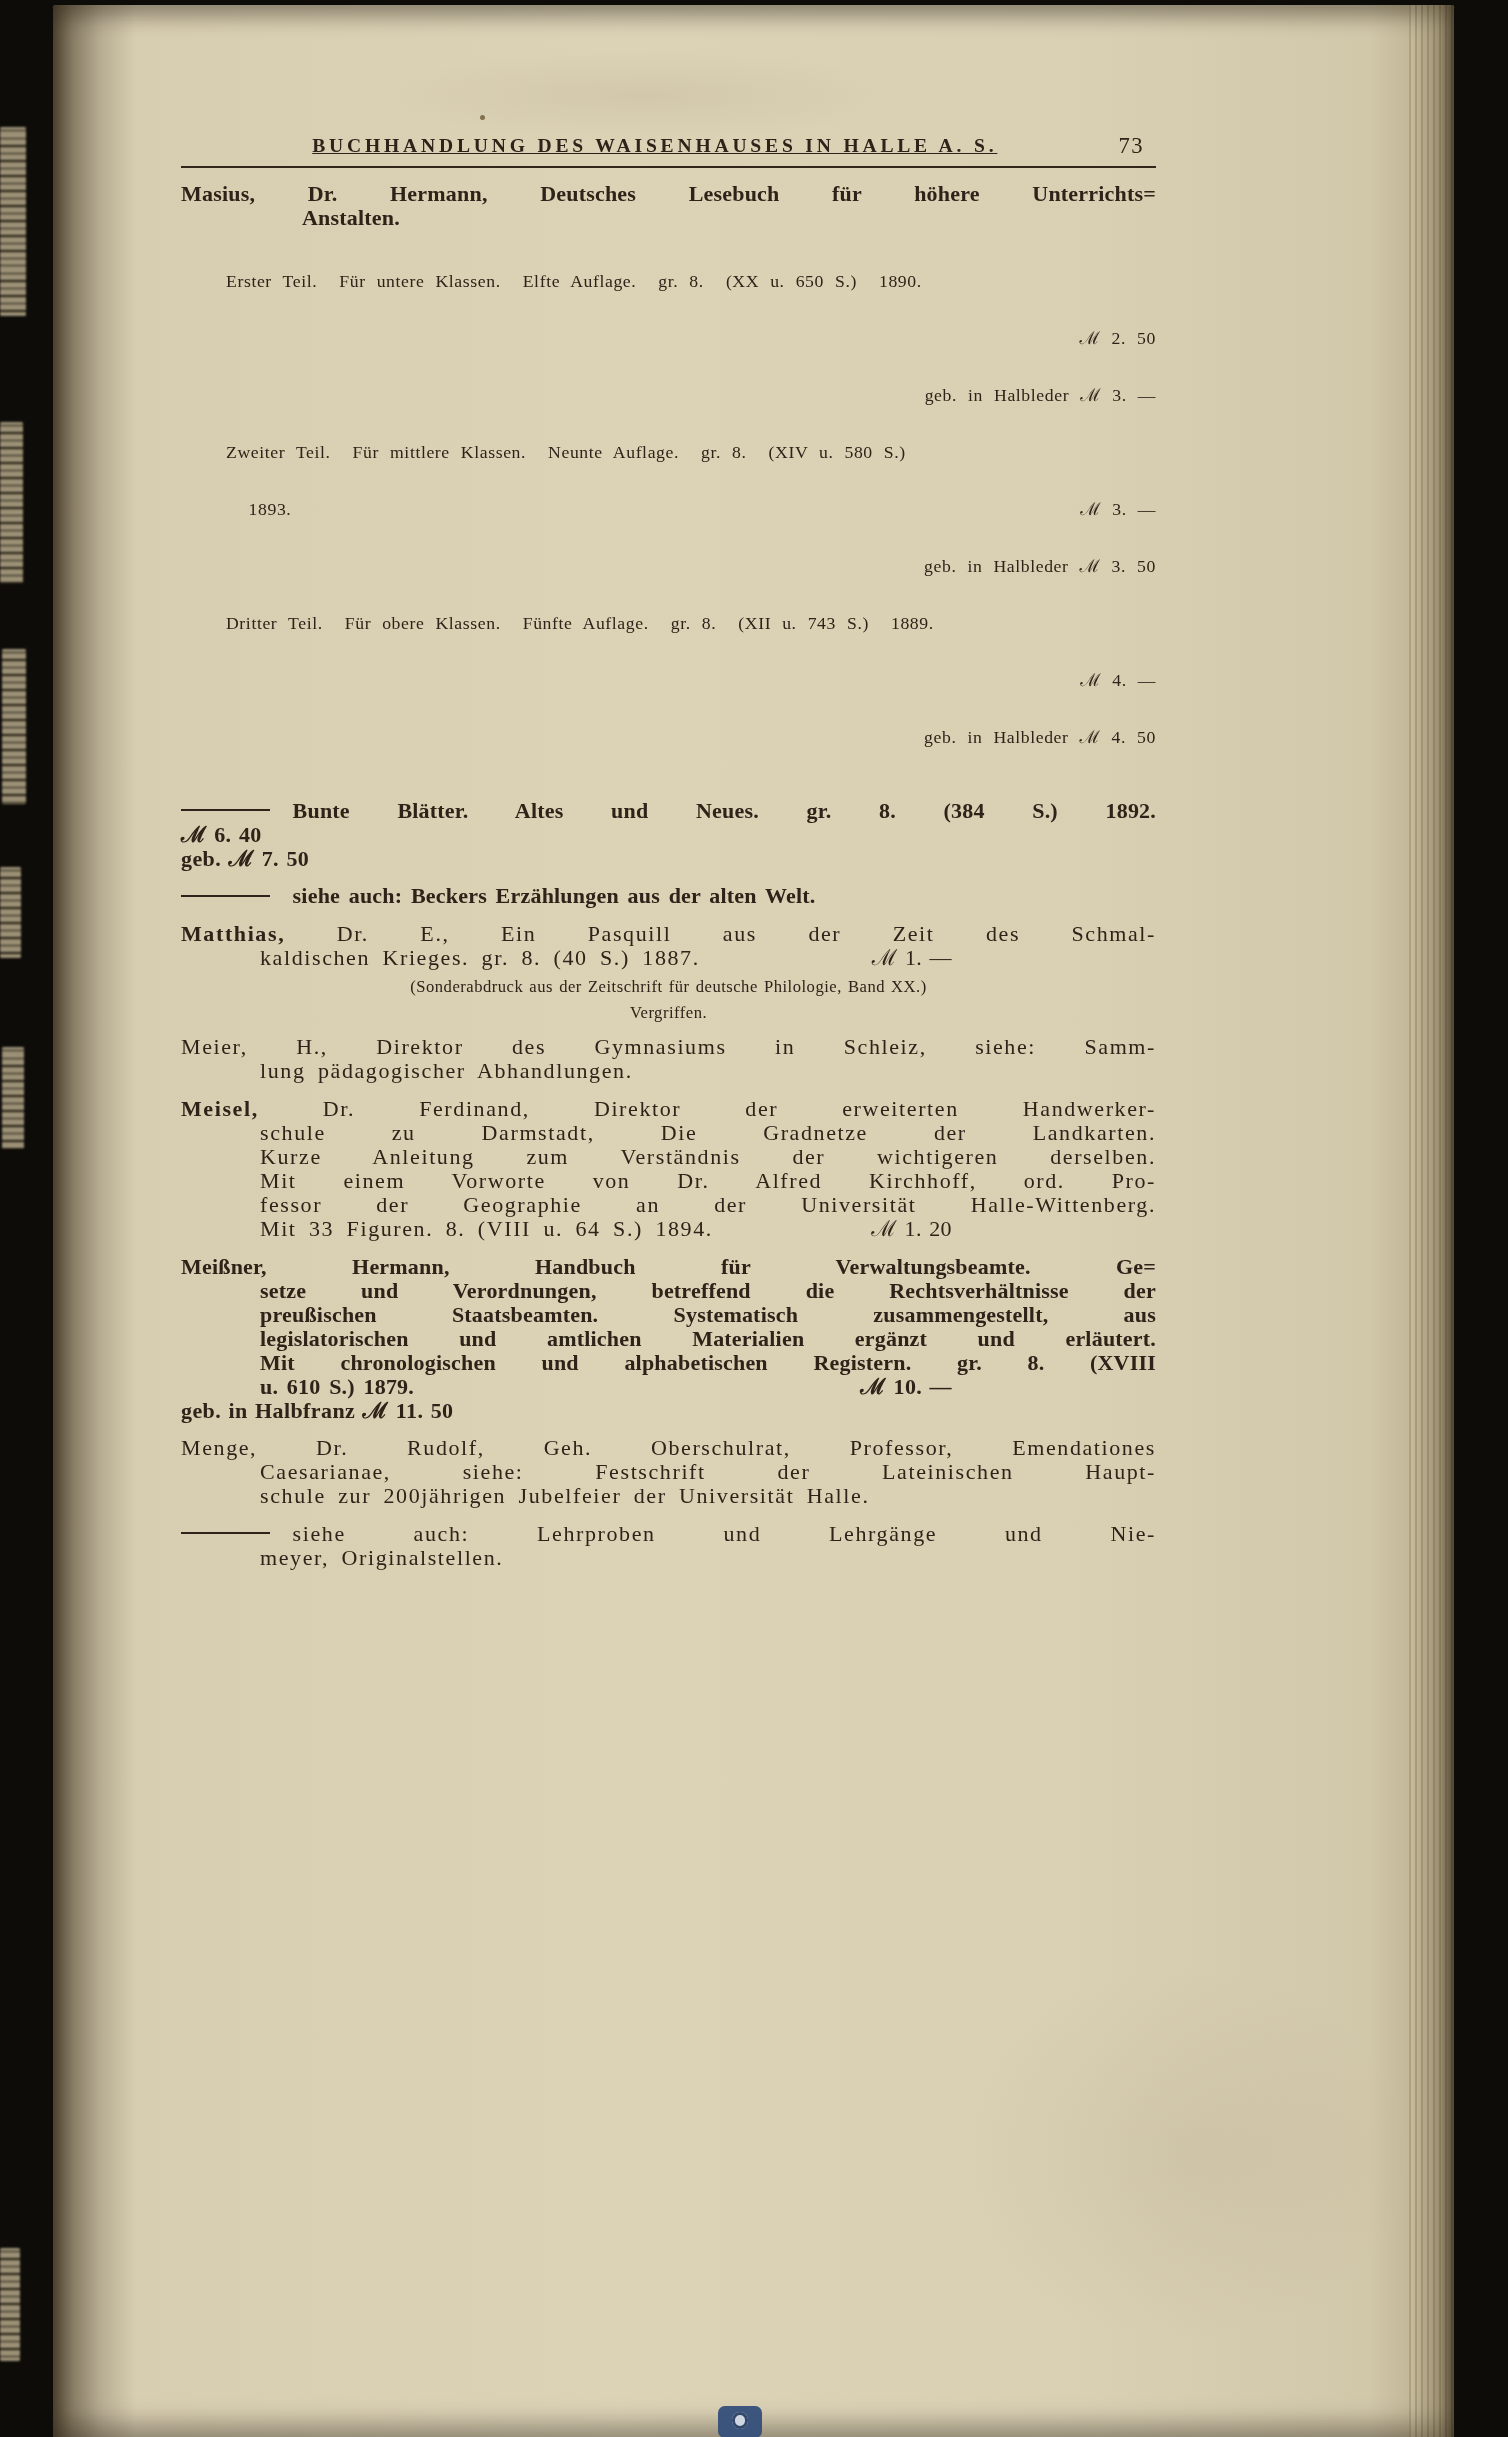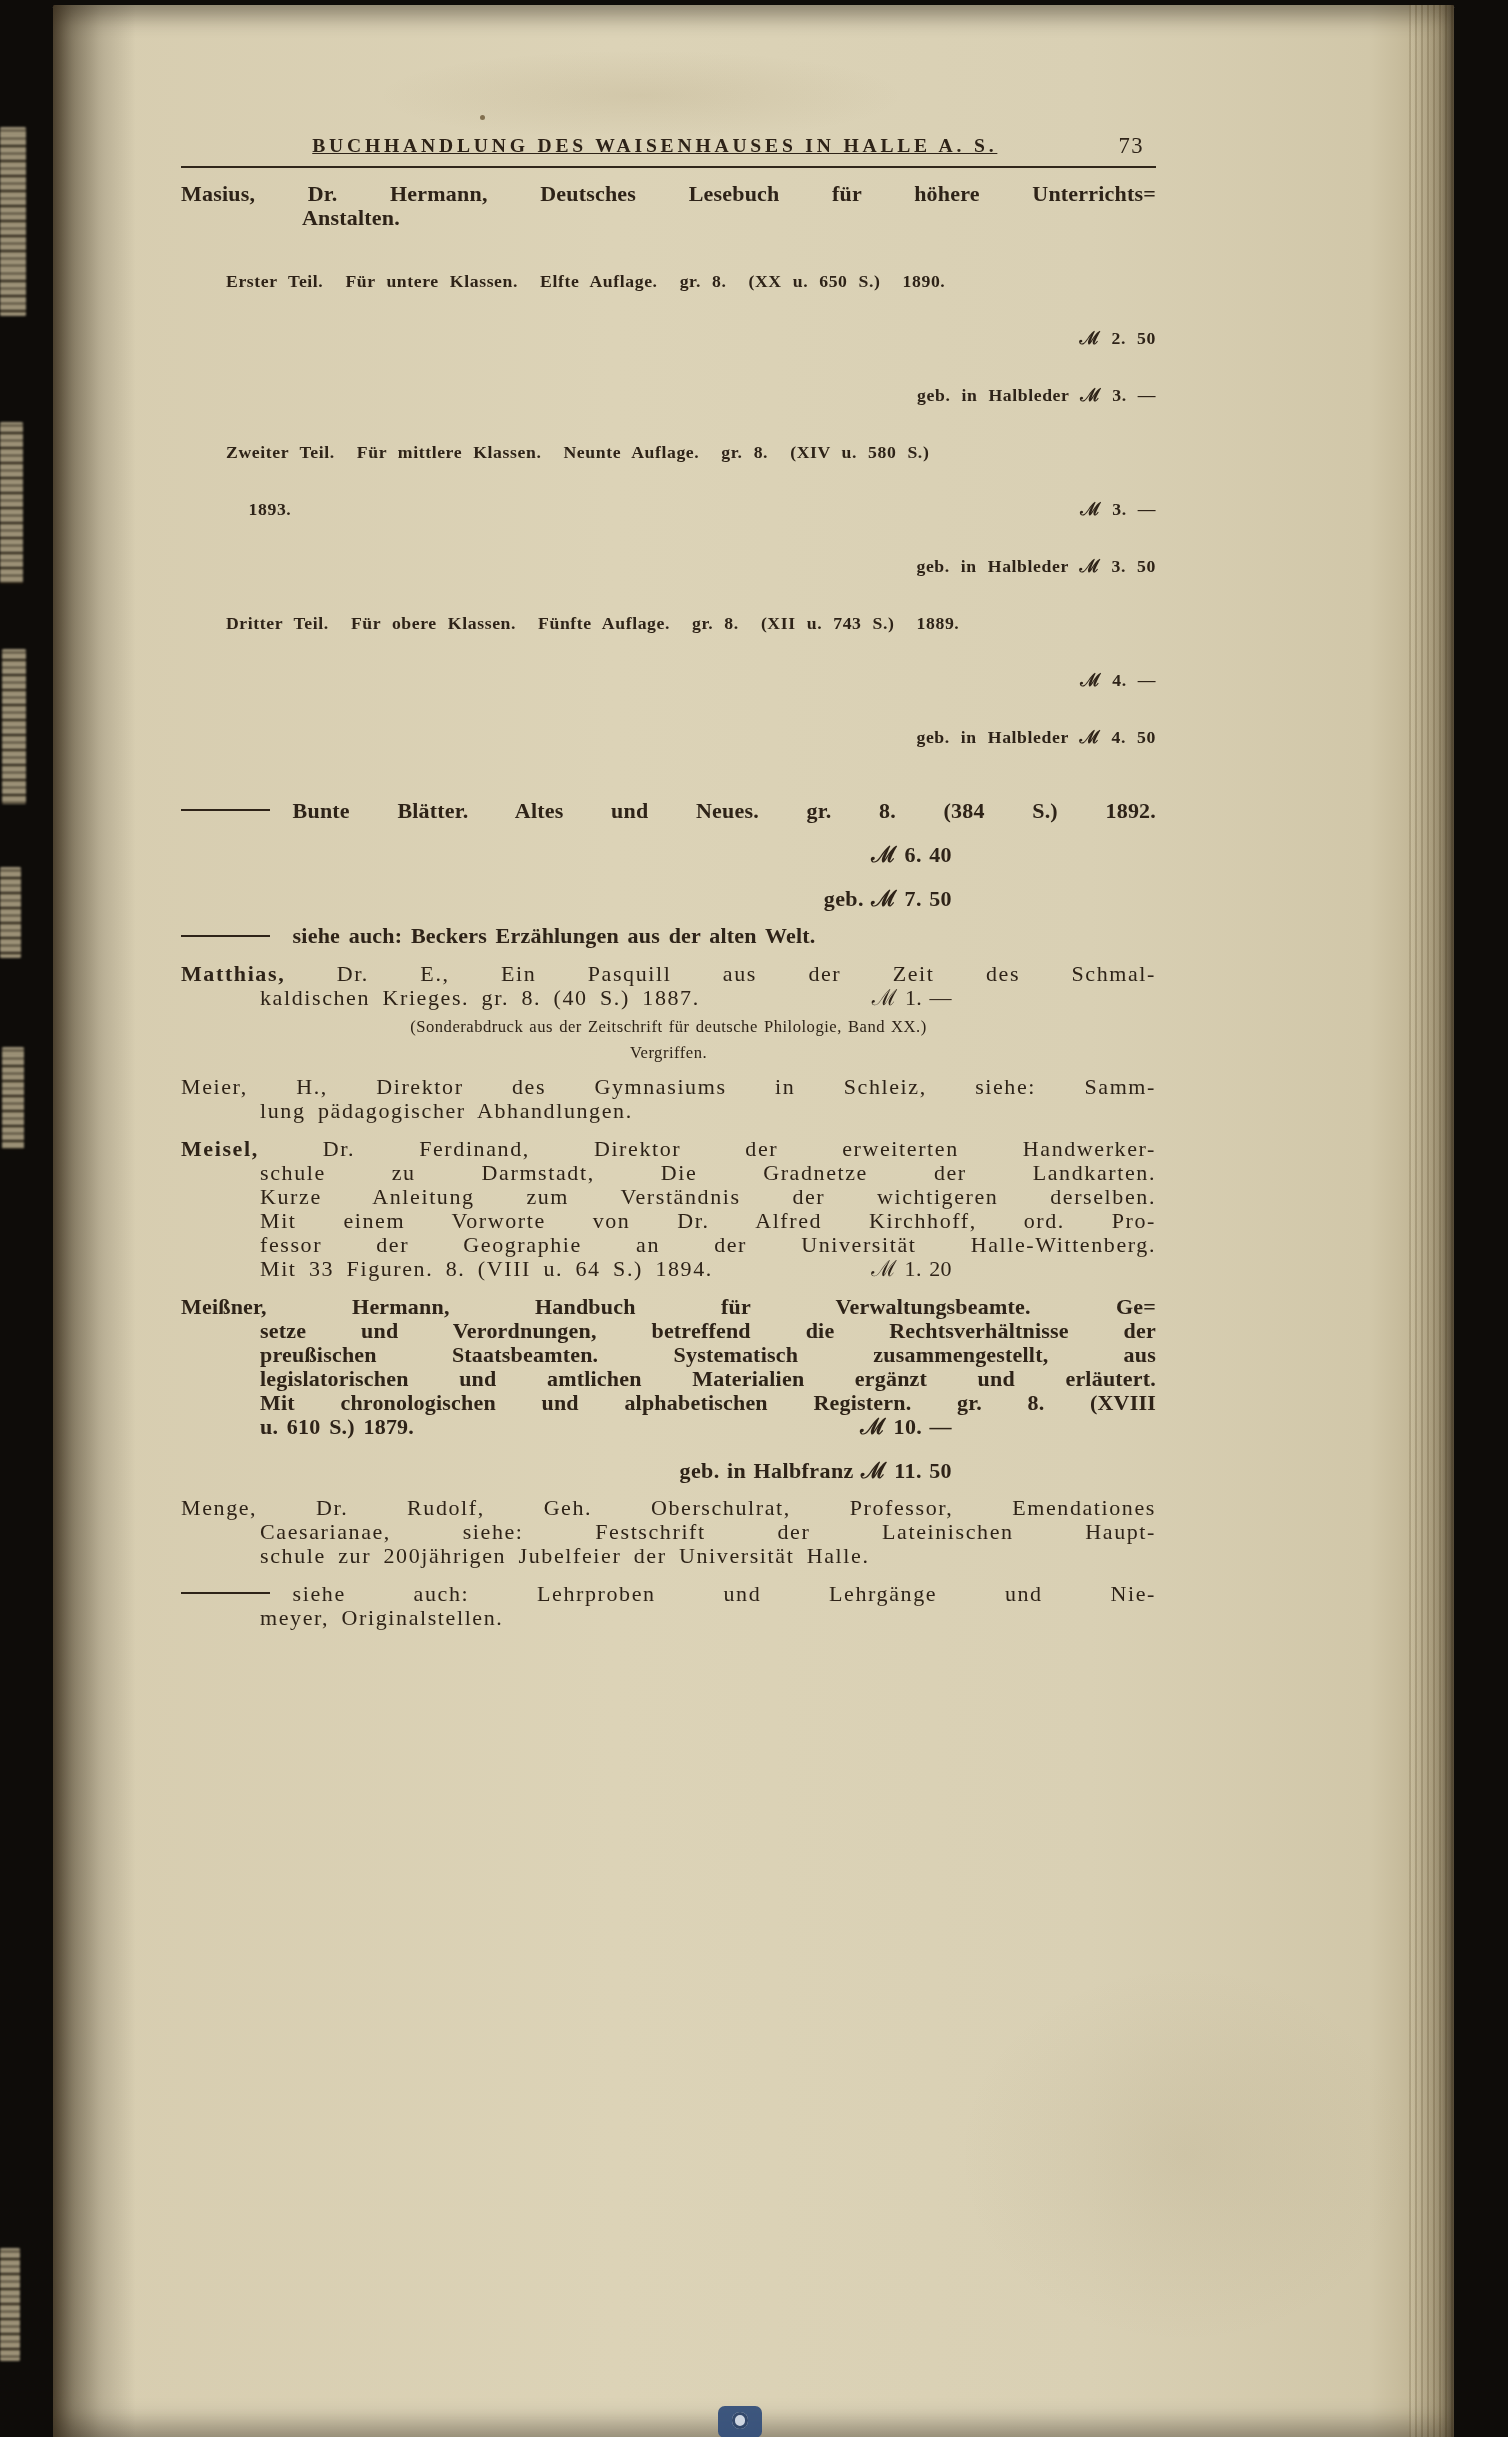--- a/index.html
+++ b/index.html
@@ -49,22 +49,22 @@
   .entry{margin-top:13.6px;font-size:22px;line-height:24px;}
   .fraktur{font-weight:700;letter-spacing:0.2px;word-spacing:3px;}
   .antiqua{letter-spacing:1.6px;word-spacing:5.3px;}
   .headword{font-weight:700;}
   .line{position:relative;}
   .fill{text-align:justify;text-align-last:justify;}
   .cont{padding-left:79px;}
   .cont2{padding-left:121px;}
   .dash{display:inline-block;width:89px;border-top:2.6px solid currentColor;vertical-align:.30em;margin-right:22.6px;}
   .price-inline{position:absolute;right:204px;top:0;letter-spacing:0.4px;word-spacing:1.5px;}
-  .priceline{padding-right:204px;text-align:right;letter-spacing:0.4px;word-spacing:1.5px;margin-top:20px;}
-  .teile{margin-top:4.5px;margin-left:45px;font-size:17.7px;line-height:19px;font-weight:700;
+  .priceline{padding-right:204px;text-align:left;letter-spacing:0.4px;word-spacing:1.5px;}
+  .teile{margin-top:4.5px;margin-left:45px;font-size:17.7px;line-height:19px;font-weight:400;
     letter-spacing:0.6px;word-spacing:6px;white-space:pre-wrap;}
   .t-row{position:relative;min-height:19px;}
   .t-right{position:absolute;right:0;top:0;}
   .t-ind{padding-left:22.6px;}
   .note{margin-top:7px;text-align:center;font-size:16.6px;line-height:19px;font-weight:400;
     letter-spacing:0.5px;word-spacing:1.5px;}
 </style>
 </head>
 <body>
 

